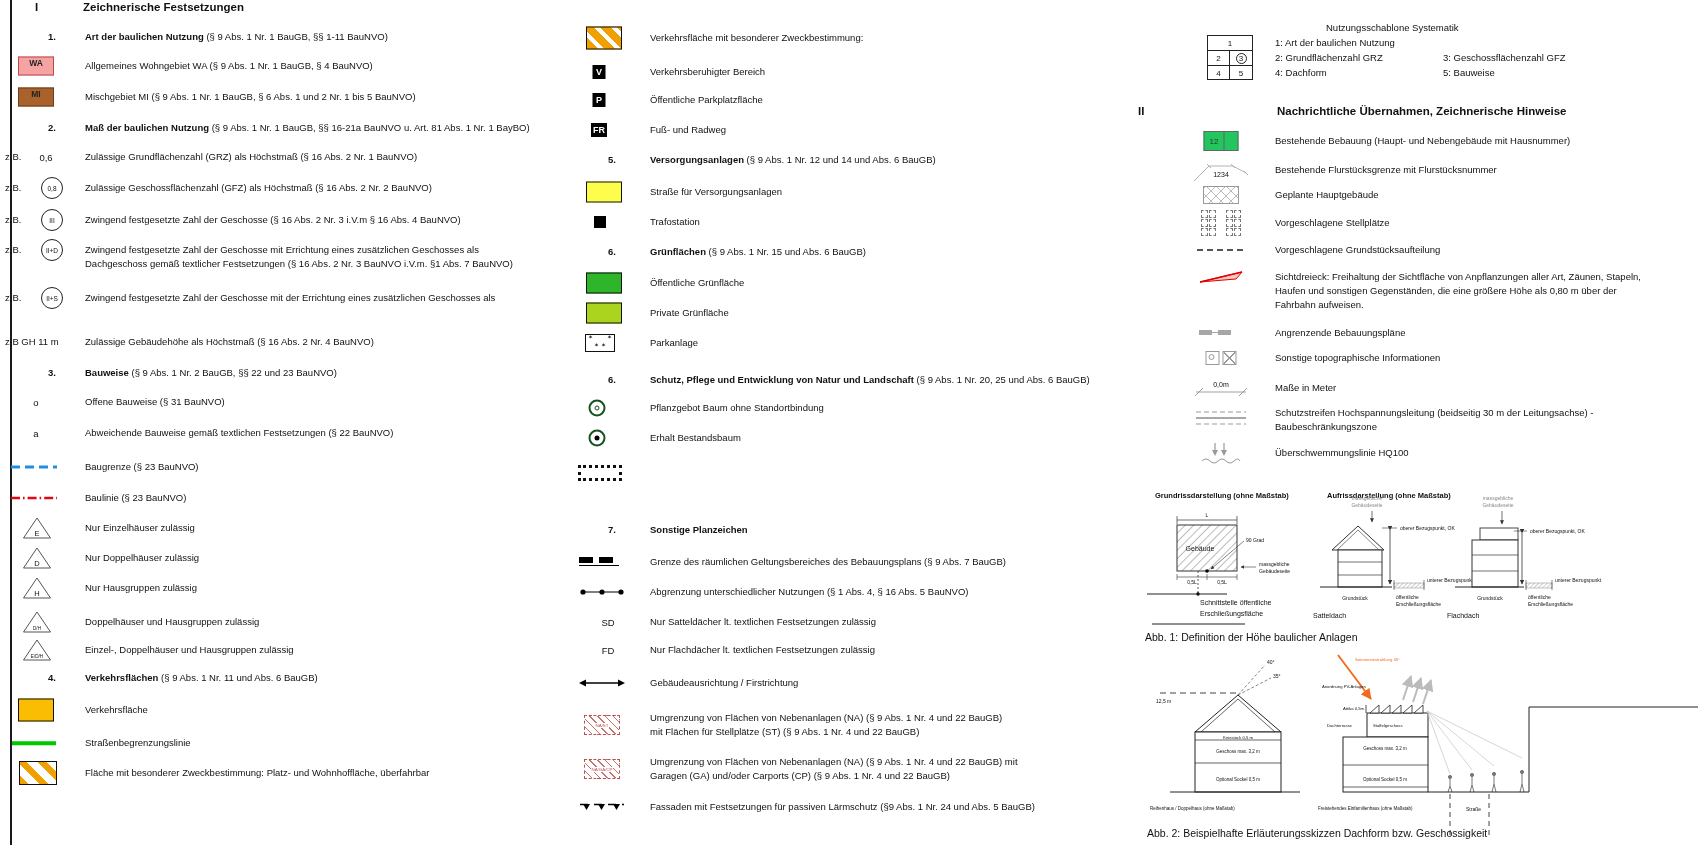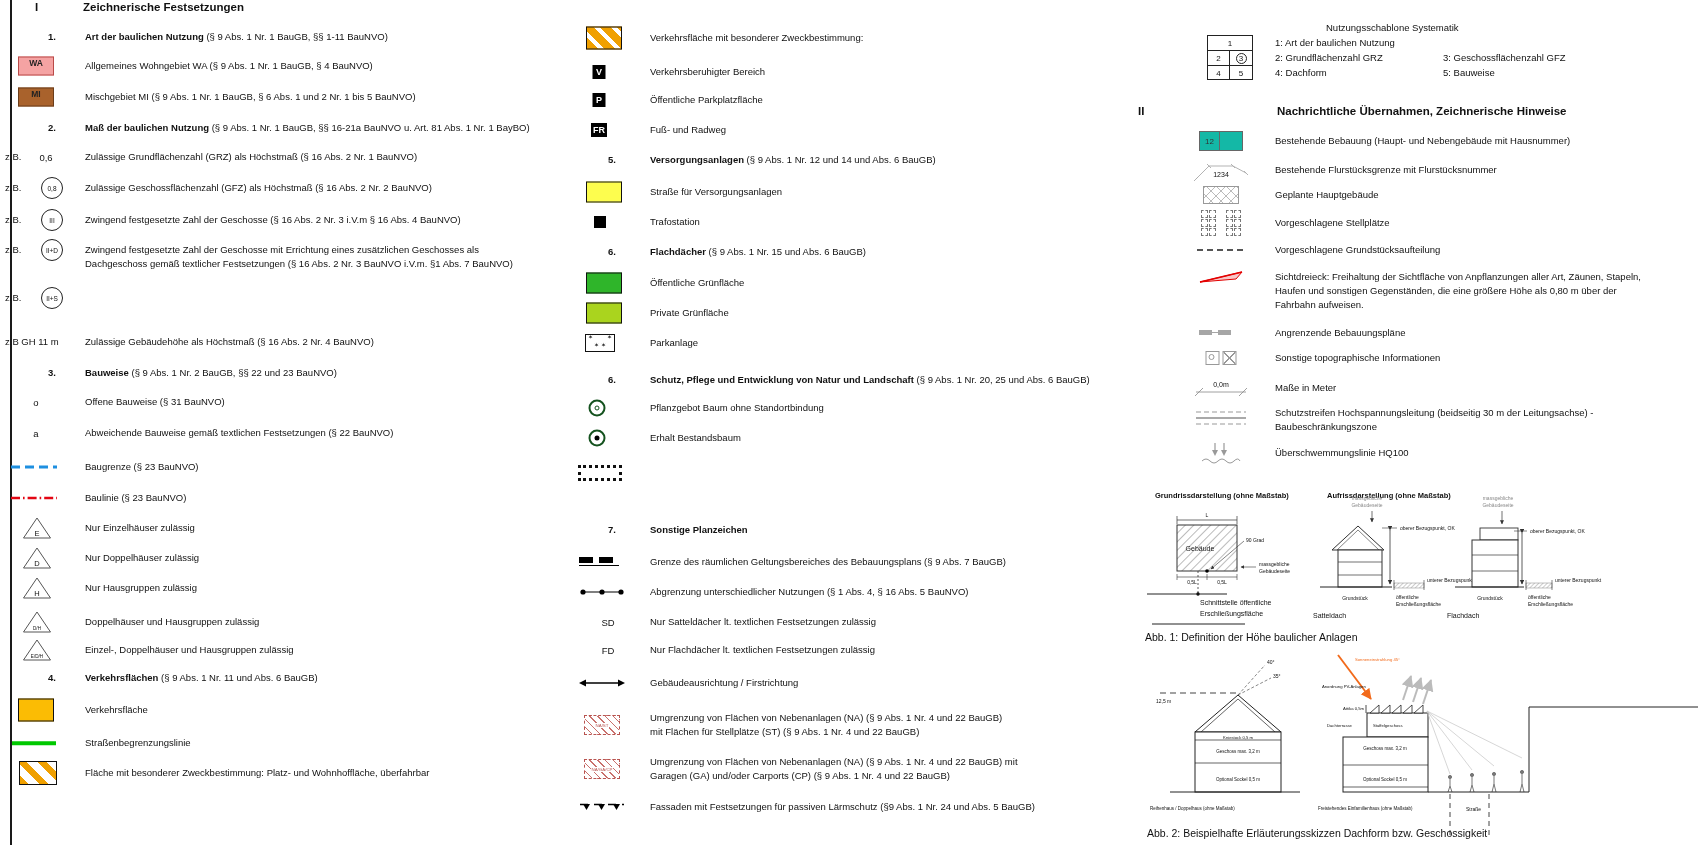--- a/index.html
+++ b/index.html
@@ -128,20 +128,21 @@
           <div>Zwingend festgesetzte Zahl der Geschosse mit Errichtung eines zusätzlichen Geschosses als</div>
           <div>Dachgeschoss gemäß textlicher Festsetzungen (§ 16 Abs. 2 Nr. 3 BauNVO i.V.m. §1 Abs. 7 BauNVO)</div>
         </div>
       </div>
       <div class="lr" style="left: 0px; top: 291px;">
         <span class="pre" style="left:5px">z.B.</span>
         <span class="symw" style="left:52px;top:7px">
           <span class="circ">II+S</span>
         </span>
         <div class="txt" style="left:85px">
+          <div>Zwingend festgesetzte Zahl der Geschosse mit der Errichtung eines zusätzlichen Geschosses als</div>
         </div>
       </div>
       <div class="lr" style="left: 0px; top: 335px;">
         <span class="pre" style="left:5px">z.B GH 11 m</span>
         <div class="txt" style="left:85px">
           <div>Zulässige Gebäudehöhe als Höchstmaß (§ 16 Abs. 2 Nr. 4 BauNVO)</div>
         </div>
       </div>
       <div class="lr" style="left: 0px; top: 366px;">
         <span class="num" style="left:48px">3.</span>
@@ -318,21 +319,21 @@
         <span class="symw" style="left:60px;top:7px">
           <span style="display:block;width:12px;height:12px;background:#000"></span>
         </span>
         <div class="txt" style="left:110px">
           <div>Trafostation</div>
         </div>
       </div>
       <div class="lr" style="left: 540px; top: 245px;">
         <span class="num" style="left:68px">6.</span>
         <div class="txt" style="left:110px">
-          <div><b>Flachdächer</b> (§ 9 Abs. 1 Nr. 15 und Abs. 6 BauGB)</div>
+          <div><b>Grünflächen</b> (§ 9 Abs. 1 Nr. 15 und Abs. 6 BauGB)</div>
         </div>
       </div>
       <div class="lr" style="left: 540px; top: 276px;">
         <span class="symw" style="left:64px;top:7px">
           <span class="swatch" style="width:36px;height:21px;background:#2FB52A;border:1px solid #111;"></span>
         </span>
         <div class="txt" style="left:110px">
           <div>Öffentliche Grünfläche</div>
         </div>
       </div>
@@ -479,21 +480,21 @@
             <polygon points="19,1 26,1 22.5,7"></polygon>
             <polygon points="34,1 41,1 37.5,7"></polygon>
           </svg>
         </span>
         <div class="txt" style="left:110px">
           <div>Fassaden mit Festsetzungen für passiven Lärmschutz (§9 Abs. 1 Nr. 24 und Abs. 5 BauGB)</div>
         </div>
       </div>
       <div class="lr" style="left: 1100px; top: 134px;">
         <span class="symw" style="left:121px;top:7px">
-          <span style="display:flex;width:44px;height:20px;border:1.1px solid #666;background:#14b8a6;box-sizing:border-box">
+          <span style="display:flex;width:35px;height:20px;border:1.1px solid #666;background:#22c55e;box-sizing:border-box">
             <i style="font-style:normal;width:19px;border-right:1.1px solid #666;display:flex;align-items:center;justify-content:center;font-size:8px;color:#333">12</i>
           </span>
         </span>
         <div class="txt" style="left:175px">
           <div>Bestehende Bebauung (Haupt- und Nebengebäude mit Hausnummer)</div>
         </div>
       </div>
       <div class="lr" style="left: 1100px; top: 163px;">
         <span class="symw" style="left:121px;top:7px">
           <svg width="56" height="26">

